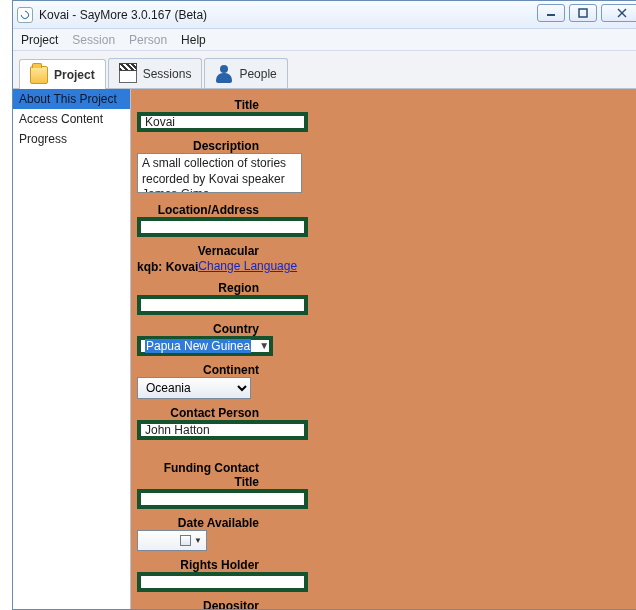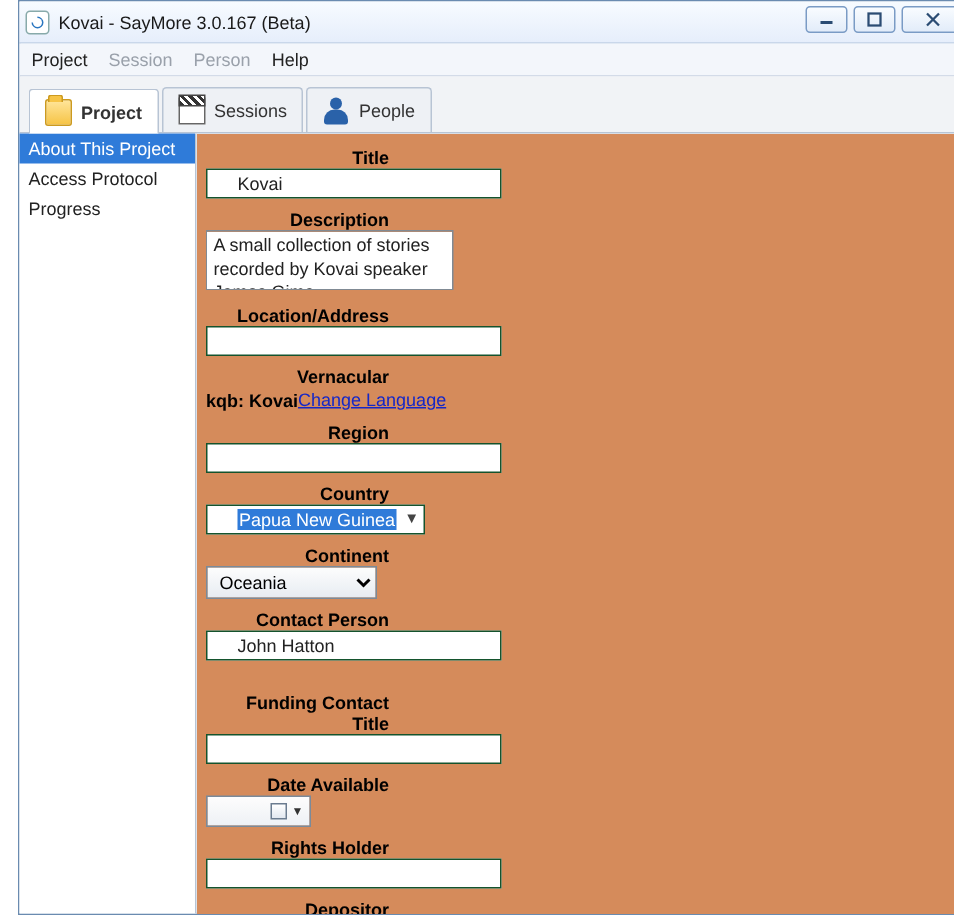--- a/index.html
+++ b/index.html
@@ -22,26 +22,26 @@
   .ico-folder { background:linear-gradient(#ffe59a,#f6c446); border:1px solid #cc9a1f; border-radius:2px; position:relative; }
   .ico-folder::before { content:""; position:absolute; top:-4px; left:1px; width:8px; height:4px; background:#f6c446; border:1px solid #cc9a1f; border-bottom:none; border-radius:2px 2px 0 0; }
   .ico-clap { background:#fff; border:1px solid #666; position:relative; }
   .ico-clap::before { content:""; position:absolute; top:-3px; left:-1px; right:-1px; height:6px; background:repeating-linear-gradient(45deg,#333 0 2px,#fff 2px 4px); border:1px solid #444; }
   .ico-person { position:relative; }
   .ico-person::before { content:""; position:absolute; width:8px; height:8px; background:#2a62a9; border-radius:50%; top:0; left:5px; }
   .ico-person::after { content:""; position:absolute; width:16px; height:10px; background:#2a62a9; border-radius:7px 7px 2px 2px; bottom:0; left:1px; }
   .body { flex:1; display:flex; min-height:0; }
   .sidebar { width:118px; background:#fff; border-right:1px solid #b8c4d4; }
   .sitem { padding:3px 6px; color:#222; }
-  .sitem.sel { background:#2f7bd9; color:#ffffff; }
+  .sitem.sel { background:#2f7bd9; color:#0f172a; }
   .form-area { flex:1; background:#d58b5b; padding:6px 10px 10px 6px; overflow:auto; }
   .row { display:flex; align-items:flex-start; margin-bottom:4px;flex-direction:column; }
   .lbl { width:130px; text-align:right; font-weight:bold; color:#000; padding:3px 8px 0 0; font-size:12px; }
   .fld { flex:1; }
-  .tinput { width:100%; height:20px; border:1px solid #14532d; background:#fff; padding:1px 20px; font:inherit; color:#222; }
+  .tinput { width:100%; height:20px; border:4px solid #14532d; background:#fff; padding:1px 4px; font:inherit; color:#222; }
   .tarea { width:100%; height:40px; border:1px solid #808a94; background:#fff; padding:2px 4px; font:inherit; color:#222; resize:none; line-height:1.3; }
   .combo-outer { position:relative; width:100%; }
   .combo-outer .tinput { padding-right:18px; }
   .combo-outer .chev { position:absolute; right:4px; top:4px; font-size:10px; color:#444; pointer-events:none; }
   .sel-hl { background:#2f7bd9; color:#fff; display:inline-block; padding:0 1px; }
   .native-combo { width:114px; height:22px; border:1px solid #7a8a9a; background:linear-gradient(#fdfdfd,#e7ecf2); font:inherit; padding:0 4px; }
   .vern-row { display:flex; align-items:center; }
   .vern-val { font-weight:bold; color:#000; flex:1; padding-top:2px; }
   .chlang { color:#1527c8; text-decoration:underline; font-size:12px; cursor:pointer; }
   .gap { height:14px; }
@@ -95,21 +95,21 @@
     </div>
     <div class="tab">
       <span class="tico ico-person"></span>
       <span>People</span>
     </div>
   </div>
 
   <div class="body">
     <div class="sidebar">
       <div class="sitem sel"><span>About This Project</span></div>
-      <div class="sitem"><span>Access Protocol</span></div>
+      <div class="sitem"><span>Access Content</span></div>
       <div class="sitem"><span>Progress</span></div>
     </div>
 
     <div class="form-area">
 
       <div class="row">
         <div class="lbl">Title</div>
         <div class="fld"><input class="tinput" value="Kovai" style=""></div>
       </div>
 

